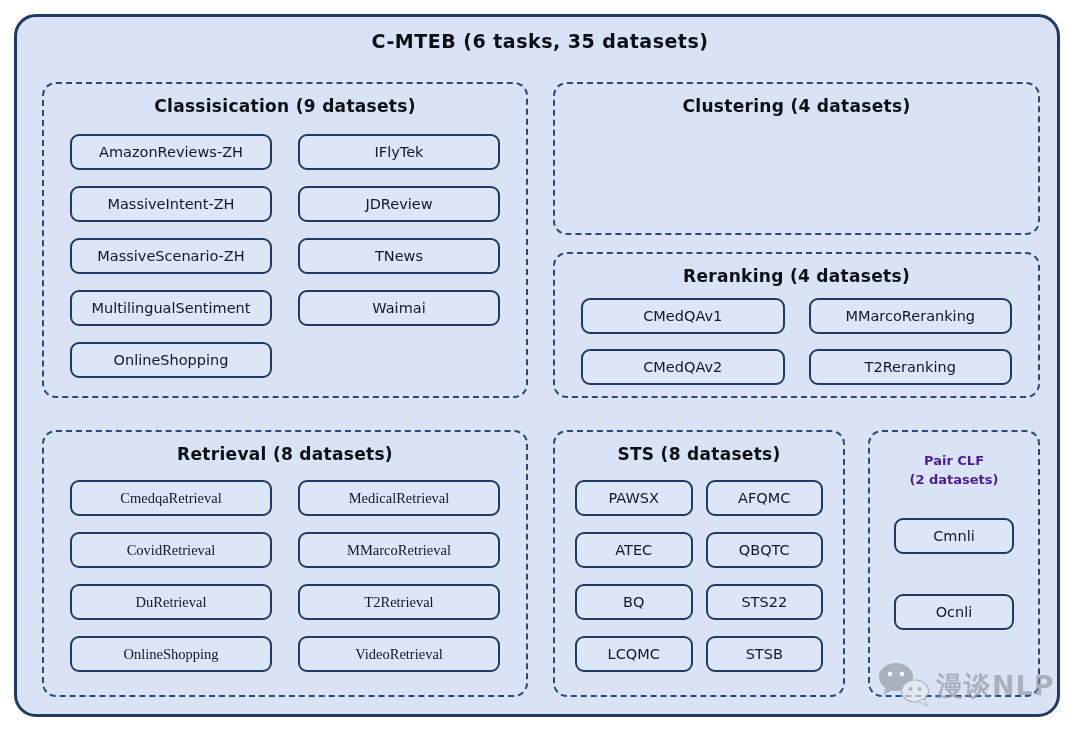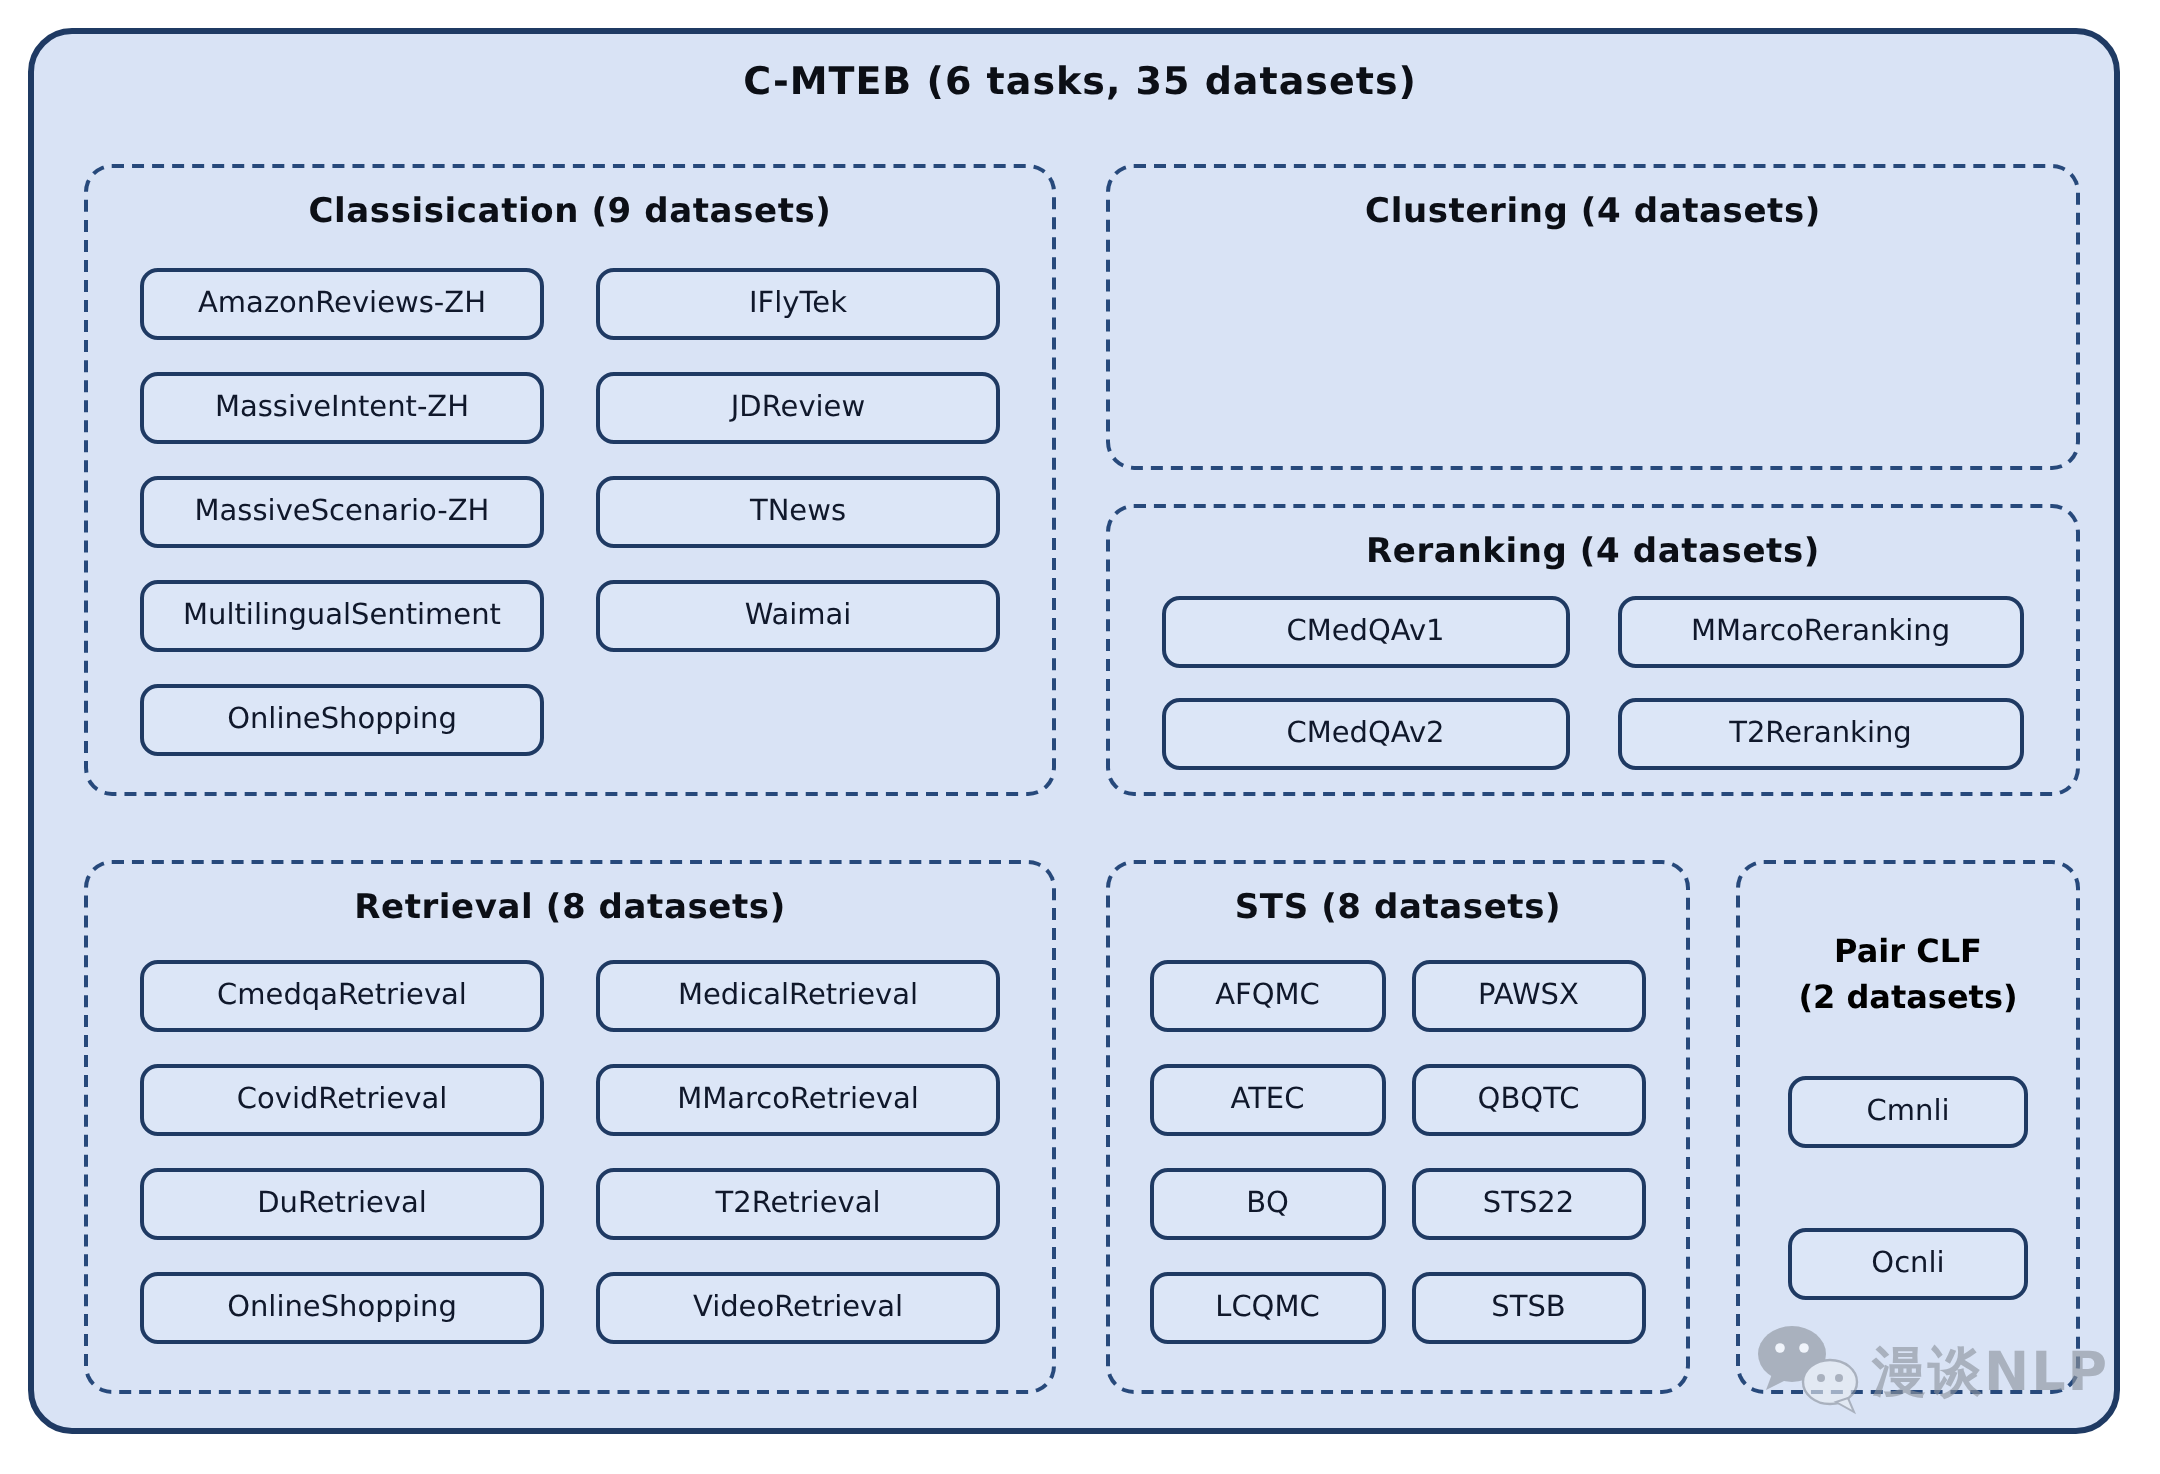--- a/index.html
+++ b/index.html
@@ -35,28 +35,28 @@
   #sec-classification{left:42px;top:82px;width:486px;height:316px;}
   #sec-classification .btn-grid{margin:18px 26px 0 26px;column-gap:26px;row-gap:16px;}
   
   #sec-clustering{left:553px;top:82px;width:487px;height:153px;}
   #sec-clustering .btn-grid{margin:12px 26px 0 26px;column-gap:24px;row-gap:15px;}
   
   #sec-reranking{left:553px;top:252px;width:487px;height:146px;}
   #sec-reranking .btn-grid{margin:12px 26px 0 26px;column-gap:24px;row-gap:15px;}
   
   #sec-retrieval{left:42px;top:430px;width:486px;height:267px;}
-  #sec-retrieval .btn-grid{margin:16px 26px 0 26px;column-gap:26px;row-gap:16px;}
+  #sec-retrieval .btn-grid{margin:16px 26px 0 26px;column-gap:26px;row-gap:16px;font-family:Liberation Serif, serif;}
   
   #sec-sts{left:553px;top:430px;width:292px;height:267px;}
   #sec-sts .btn-grid{margin:16px 20px 0 20px;column-gap:13px;row-gap:16px;}
   
   #sec-pairclf{left:868px;top:430px;width:172px;height:267px;}
   #sec-pairclf .pair-title{
-    margin-top:32px;text-align:center;font-size:16px;font-weight:bold;color:#000000;line-height:1.45;
+    margin-top:20px;text-align:center;font-size:13px;font-weight:bold;color:#4c1d95;line-height:1.45;
   }
   #sec-pairclf .btn-col{
     display:flex;flex-direction:column;align-items:center;gap:40px;margin-top:28px;
   }
   #sec-pairclf .dataset-btn{width:120px;}
   
   .watermark{
     position:absolute;left:876px;top:660px;display:flex;align-items:center;gap:4px;
     opacity:.62;pointer-events:none;
   }
@@ -112,22 +112,22 @@
       <div class="dataset-btn">DuRetrieval</div>
       <div class="dataset-btn">T2Retrieval</div>
       <div class="dataset-btn">OnlineShopping</div>
       <div class="dataset-btn">VideoRetrieval</div>
     </div>
   </div>
 
   <div class="section" id="sec-sts">
     <div class="sec-title">STS (8 datasets)</div>
     <div class="btn-grid">
+      <div class="dataset-btn">PAWSX</div>
       <div class="dataset-btn">AFQMC</div>
-      <div class="dataset-btn">PAWSX</div>
       <div class="dataset-btn">ATEC</div>
       <div class="dataset-btn">QBQTC</div>
       <div class="dataset-btn">BQ</div>
       <div class="dataset-btn">STS22</div>
       <div class="dataset-btn">LCQMC</div>
       <div class="dataset-btn">STSB</div>
     </div>
   </div>
 
   <div class="section" id="sec-pairclf">

